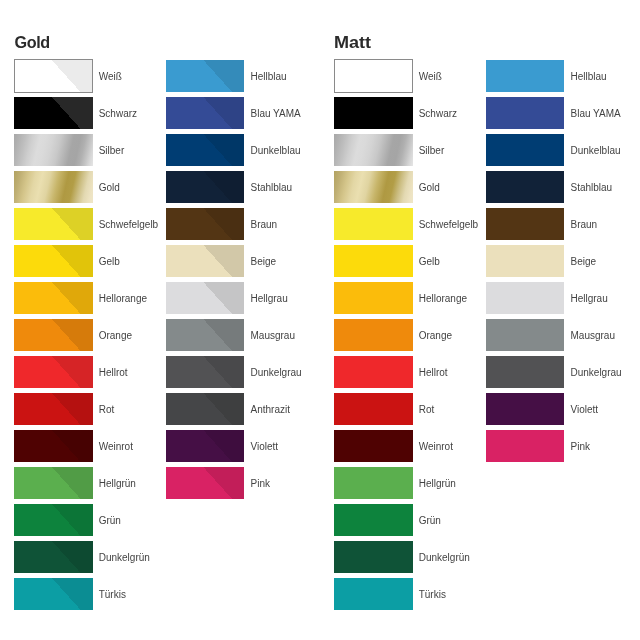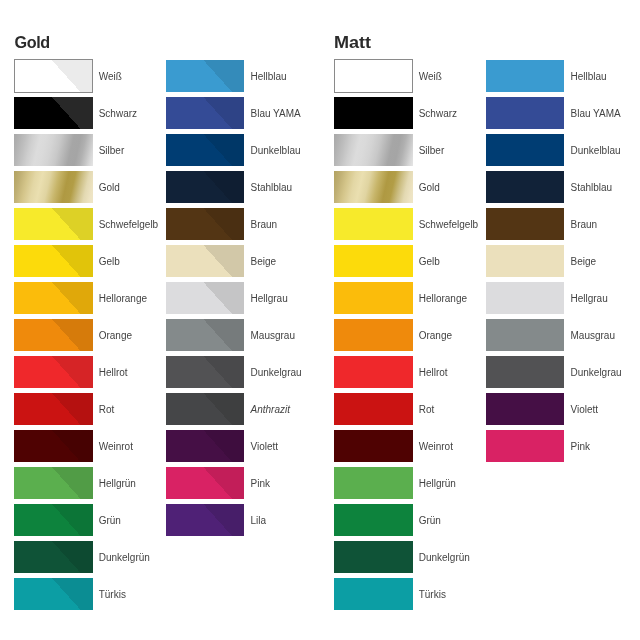--- a/index.html
+++ b/index.html
@@ -125,33 +125,29 @@
 <div class="row">
           <div class="sw" style="background: linear-gradient(48deg, rgb(132, 138, 139) 0px, rgb(132, 138, 139) 61.9%, rgb(118, 123, 124) 61.9%, rgb(118, 123, 124) 100%);"></div>
           <div class="lbl" style="color: rgb(67, 67, 67);">Mausgrau</div>
         </div>
 <div class="row">
           <div class="sw" style="background: linear-gradient(48deg, rgb(82, 82, 84) 0px, rgb(82, 82, 84) 61.9%, rgb(73, 73, 75) 61.9%, rgb(73, 73, 75) 100%);"></div>
           <div class="lbl" style="color: rgb(67, 67, 67);">Dunkelgrau</div>
         </div>
 <div class="row">
           <div class="sw" style="background: linear-gradient(48deg, rgb(69, 70, 72) 0px, rgb(69, 70, 72) 61.9%, rgb(62, 63, 64) 61.9%, rgb(62, 63, 64) 100%);"></div>
-          <div class="lbl" style="color: rgb(67, 67, 67); font-style: italic;">Anthrazit</div>
+          <div class="lbl" style="color: rgb(67, 67, 67);">Anthrazit</div>
         </div>
 <div class="row">
           <div class="sw" style="background: linear-gradient(48deg, rgb(69, 15, 69) 0px, rgb(69, 15, 69) 61.9%, rgb(62, 13, 62) 61.9%, rgb(62, 13, 62) 100%);"></div>
           <div class="lbl" style="color: rgb(67, 67, 67);">Violett</div>
         </div>
 <div class="row">
           <div class="sw" style="background: linear-gradient(48deg, rgb(217, 34, 100) 0px, rgb(217, 34, 100) 61.9%, rgb(194, 30, 89) 61.9%, rgb(194, 30, 89) 100%);"></div>
           <div class="lbl" style="color: rgb(67, 67, 67);">Pink</div>
-        </div>
-<div class="row">
-          <div class="sw" style="background: linear-gradient(48deg, rgb(79, 33, 118) 0px, rgb(79, 33, 118) 61.9%, rgb(71, 30, 105) 61.9%, rgb(71, 30, 105) 100%);"></div>
-          <div class="lbl" style="color: rgb(67, 67, 67);">Lila</div>
         </div>
 </div>
 </div>
 <div class="panel panel-matte">
 <div class="heading" style="color: rgb(43, 43, 43);">Matt</div>
 <div class="col col-a">
 <div class="row">
           <div class="sw bordered" style="background: rgb(255, 255, 255); border-color: rgb(138, 138, 138);"></div>
           <div class="lbl" style="color: rgb(67, 67, 67);">Weiß</div>
         </div>

